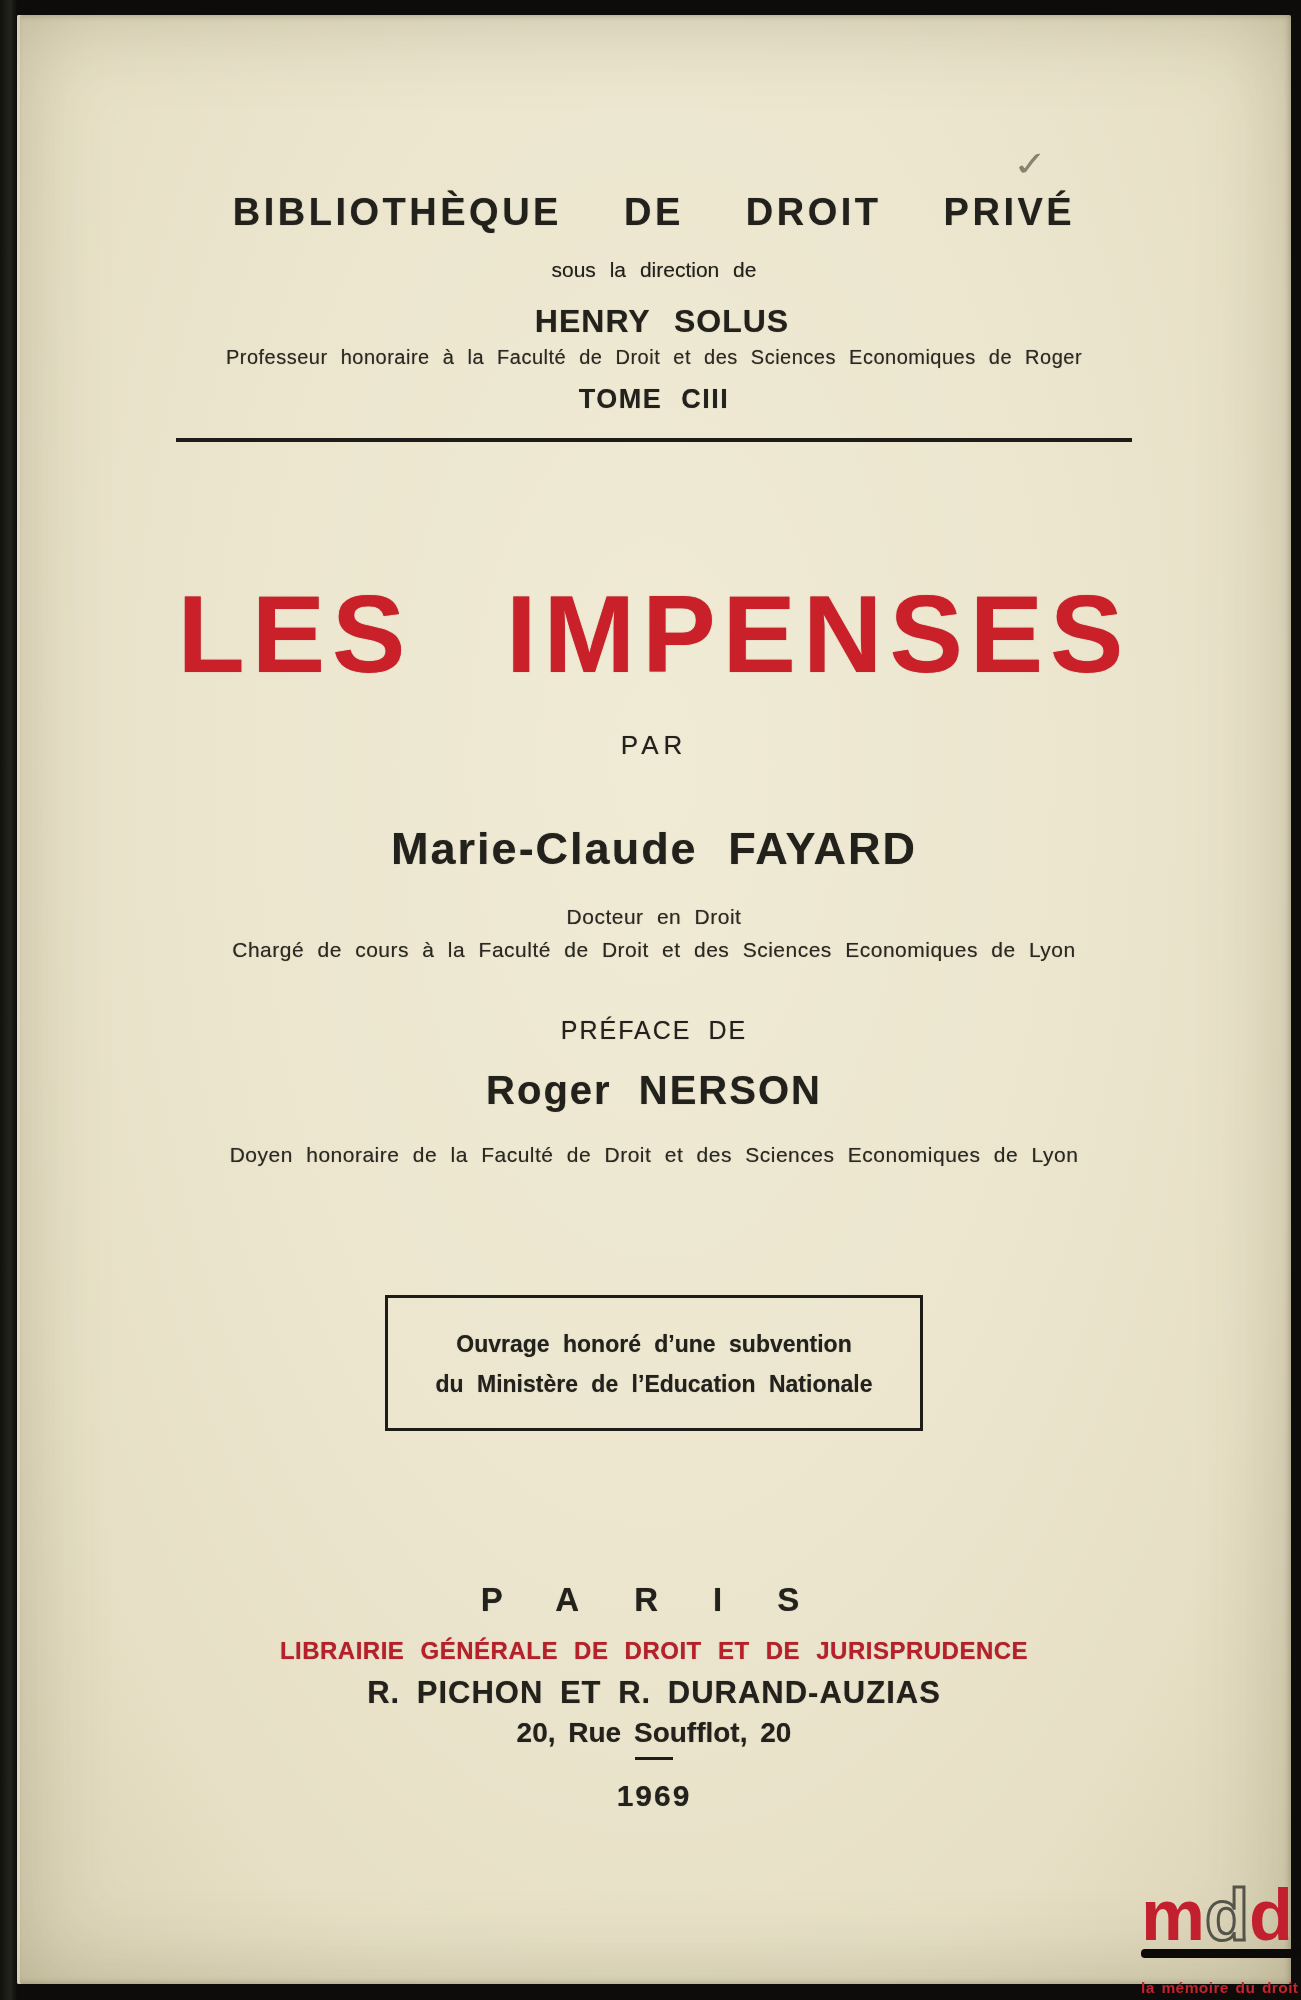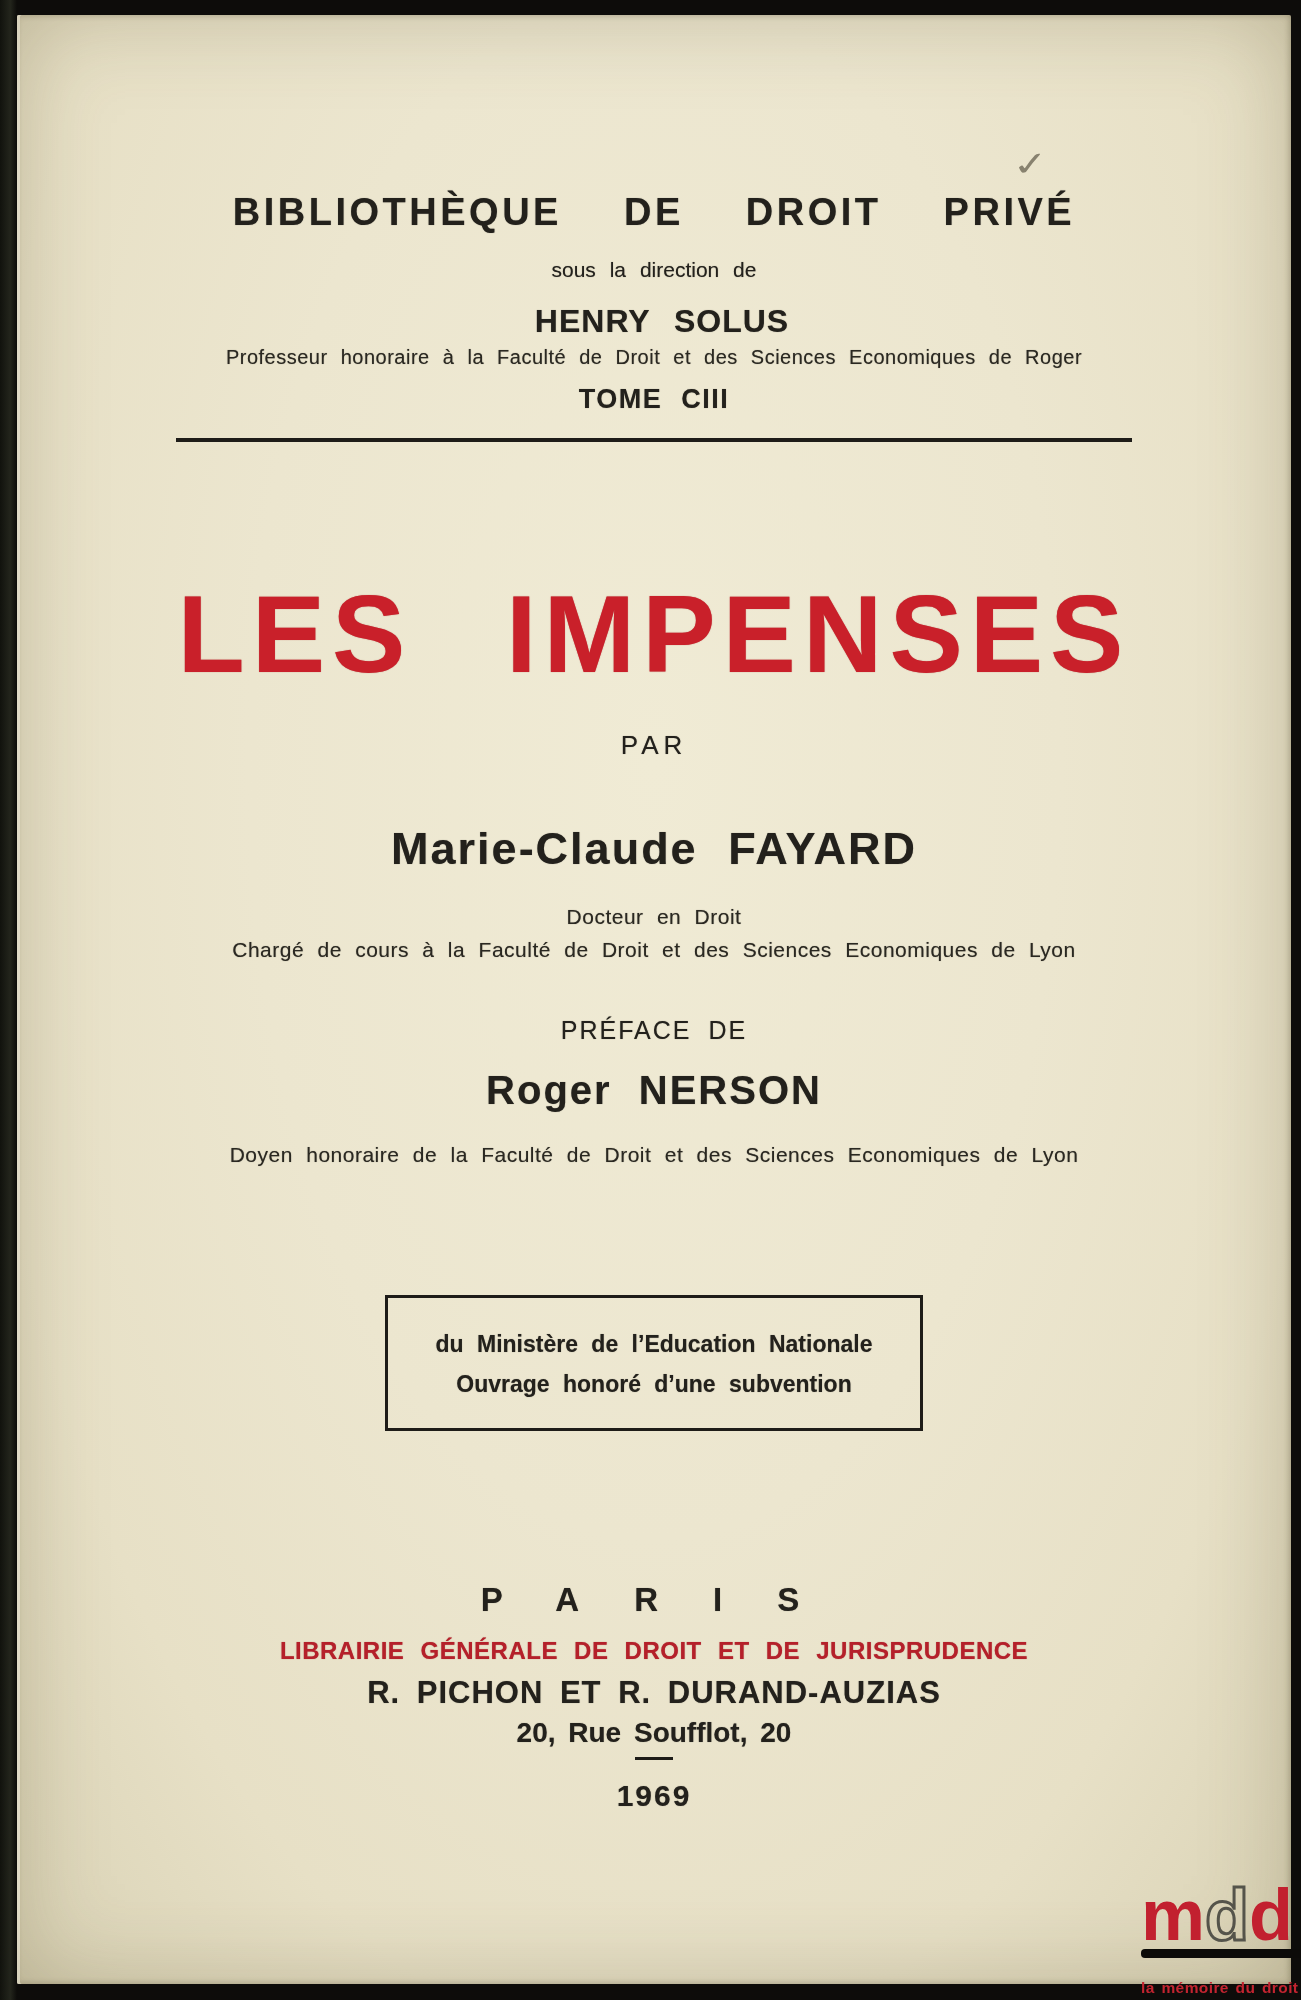--- a/index.html
+++ b/index.html
@@ -138,22 +138,22 @@
 
   <div class="line author-title descriptor">Chargé de cours à la Faculté de Droit et des Sciences Economiques de Lyon</div>
 
   <div class="line preface-label">PRÉFACE DE</div>
 
   <div class="line preface-author caps-heading">Roger NERSON</div>
 
   <div class="line preface-author-title descriptor">Doyen honoraire de la Faculté de Droit et des Sciences Economiques de Lyon</div>
 
   <div class="subvention-box">
+    <div class="box-line">Ouvrage honoré d’une subvention</div>
     <div class="box-line">du Ministère de l’Education Nationale</div>
-    <div class="box-line">Ouvrage honoré d’une subvention</div>
   </div>
 
   <div class="line city">PARIS</div>
 
   <div class="line publisher-imprint">LIBRAIRIE GÉNÉRALE DE DROIT ET DE JURISPRUDENCE</div>
 
   <div class="line publisher-names">R. PICHON ET R. DURAND-AUZIAS</div>
 
   <div class="line publisher-address">20, Rue Soufflot, 20</div>
 

